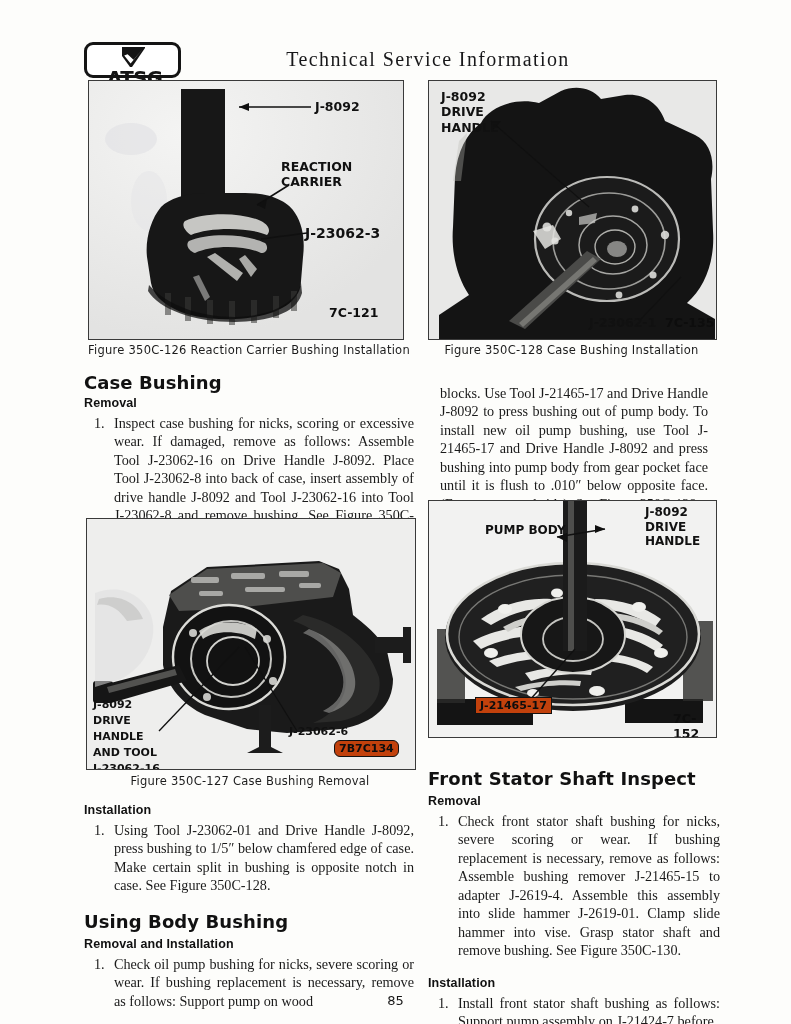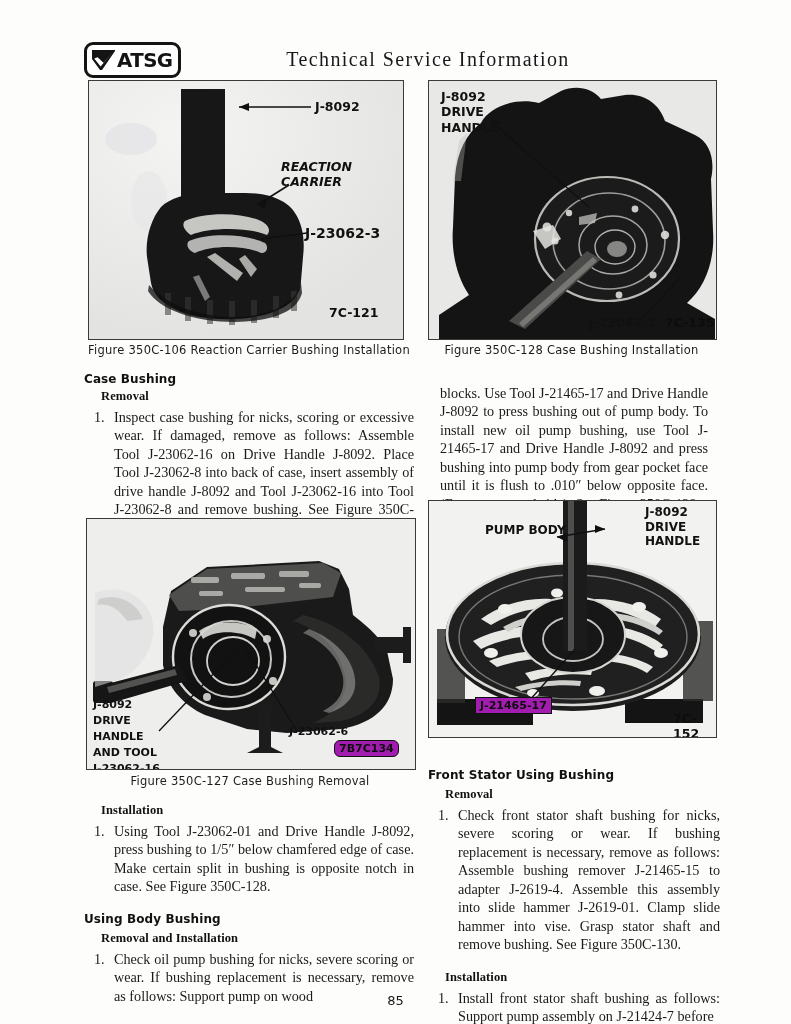--- a/index.html
+++ b/index.html
@@ -36,20 +36,21 @@
     top: 2px;
     width: 97px;
     height: 36px;
     border: 3px solid #141414;
     border-radius: 9px;
     background: #ffffff;
     box-sizing: border-box;
     display: flex;
     align-items: center;
     padding-left: 4px;
+    flex-direction: column;
   }
   .logo-check {
     width: 26px;
     height: 24px;
     flex: 0 0 auto;
     margin-right: 1px;
   }
   .logo-text {
     font-family: "DejaVu Sans", sans-serif;
     font-weight: 800;
@@ -97,44 +98,44 @@
     white-space: pre-line;
   }
   .fig-code {
     position: absolute;
     font-family: "DejaVu Sans", sans-serif;
     font-weight: 700;
     font-size: 12.5px;
     color: #0d0d0d;
   }
   .fig-code.boxed {
-    background: #a21caf;
+    background: #c2410c;
     border: 1.5px solid #111;
     padding: 1px 4px;
     font-size: 11px;
   }
 
   
   .col { position: absolute; }
   .col-left  { left: 84px;  width: 330px; }
   .col-right { left: 428px; width: 292px; }
 
   h3.sect {
     font-family: "DejaVu Sans", sans-serif;
-    font-size: 12px;
+    font-size: 18px;
     font-weight: 700;
     margin: 0 0 3px 0;
     color: #111;
     letter-spacing: 0.1px;
   }
   h4.sub {
-    font-family: Liberation Serif, serif;
+    font-family: Liberation Sans, sans-serif;
     font-size: 12.5px;
     font-weight: 700;
-    margin: 0 0 4px 17px;
+    margin: 0 0 4px 0;
     color: #111;
     letter-spacing: 0.1px;
   }
   .numlist {
     display: flex;
     gap: 0;
     font-size: 14.2px;
     line-height: 1.30;
     text-align: justify;
     text-justify: inter-word;
@@ -227,26 +228,26 @@
       <g stroke="#101010" stroke-width="1.6" fill="none">
         <line x1="150" y1="26" x2="222" y2="26"></line>
         <line x1="168" y1="124" x2="200" y2="104"></line>
         <line x1="172" y1="158" x2="218" y2="152"></line>
       </g>
 
       <polygon points="150,26 160,22 160,30" fill="#101010"></polygon>
       <polygon points="168,124 178,118 176,128" fill="#101010"></polygon>
     </svg>
     <div class="fig-label" style="left:226px; top:18px; font-size:12.5px;">J-8092</div>
-    <div class="fig-label" style="left:192px; top:78px; font-size:12.5px;font-style:italic;">REACTION
+    <div class="fig-label" style="left:192px; top:78px; font-size:12.5px;">REACTION
 CARRIER</div>
     <div class="fig-label" style="left:216px; top:144px; font-size:14px;">J-23062-3</div>
     <div class="fig-code" style="left:240px; top:224px;">7C-121</div>
   </div>
-  <div class="fig-caption" style="left:88px; top:343px; width:314px;">Figure 350C-106 Reaction Carrier Bushing Installation</div>
+  <div class="fig-caption" style="left:88px; top:343px; width:314px;">Figure 350C-126 Reaction Carrier Bushing Installation</div>
 
   <div class="figure-box" style="left:428px; top:80px; width:287px; height:258px; background:#e9e9e8;">
     <svg viewBox="0 0 287 258" width="287" height="258" style="display:block">
       <rect width="287" height="258" fill="#e8e8e7"></rect>
 
       <path d="M52 42 C60 26 86 16 110 22 L132 10 C146 4 162 6 172 18
                L196 14 C214 12 230 22 236 40 L266 54 C282 62 286 80 282 98
                L284 150 C286 180 276 206 258 222 L286 238 L286 258 L10 258
                L10 234 L40 214 C28 196 22 172 24 146 L26 96 C28 70 38 52 52 42 Z" fill="#141414"></path>
 
@@ -424,21 +425,21 @@
     </svg>
     <div class="fig-label" style="left:216px; top:4px; font-size:12px;">J-8092
 DRIVE
 HANDLE</div>
     <div class="fig-label" style="left:56px; top:22px; font-size:12px;">PUMP BODY</div>
     <div class="fig-code boxed" style="left:46px; top:196px;">J-21465-17</div>
     <div class="fig-code" style="left:244px; top:210px;">7C-152</div>
   </div>
 
   <div class="col col-right" style="top:768px;">
-    <h3 class="sect">Front Stator Using Bushing</h3>
+    <h3 class="sect">Front Stator Shaft Inspect</h3>
     <h4 class="sub" style="margin-top:5px;">Removal</h4>
     <div class="numlist">
       <span class="num">1.</span>
       <span class="body">Check front stator shaft bushing for nicks, severe scoring or wear. If bushing replacement is necessary, remove as follows: Assemble bushing remover J-21465-15 to adapter J-2619-4. Assemble this assembly into slide hammer J-2619-01. Clamp slide hammer into vise. Grasp stator shaft and remove bushing. See Figure 350C-130.</span>
     </div>
     <div class="gap-md"></div>
     <h4 class="sub">Installation</h4>
     <div class="numlist">
       <span class="num">1.</span>
       <span class="body">Install front stator shaft bushing as follows: Support pump assembly on J-21424-7 before</span>

